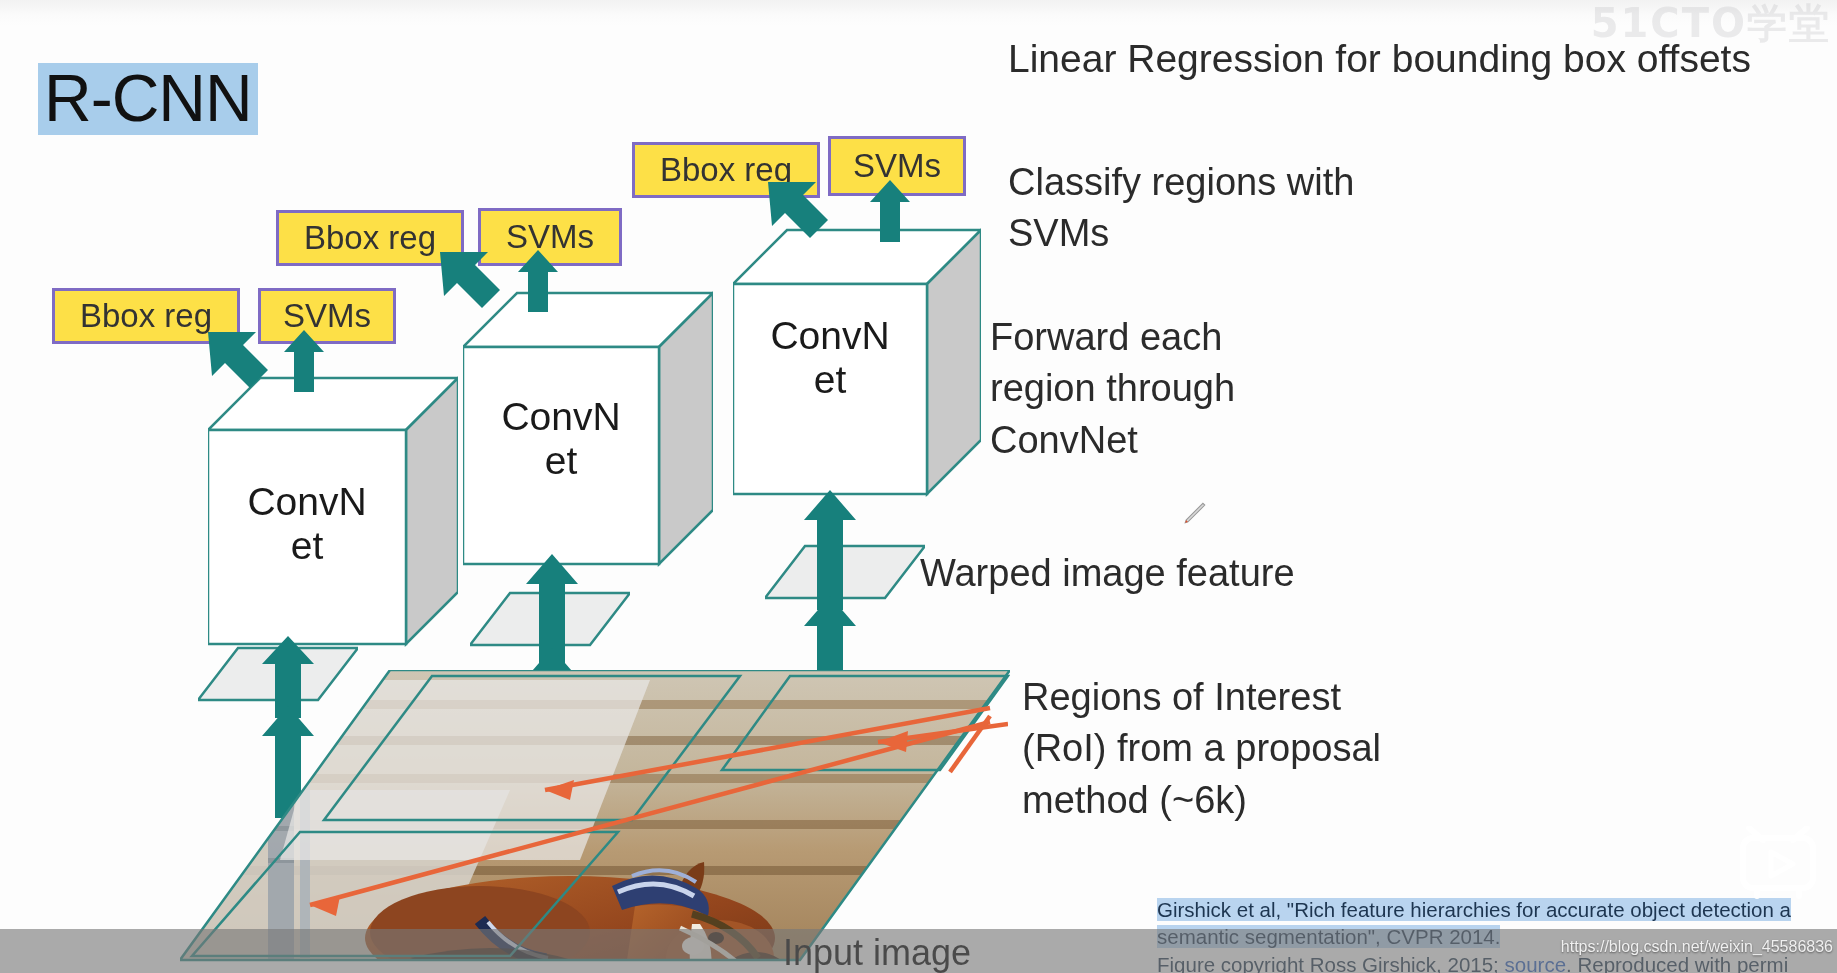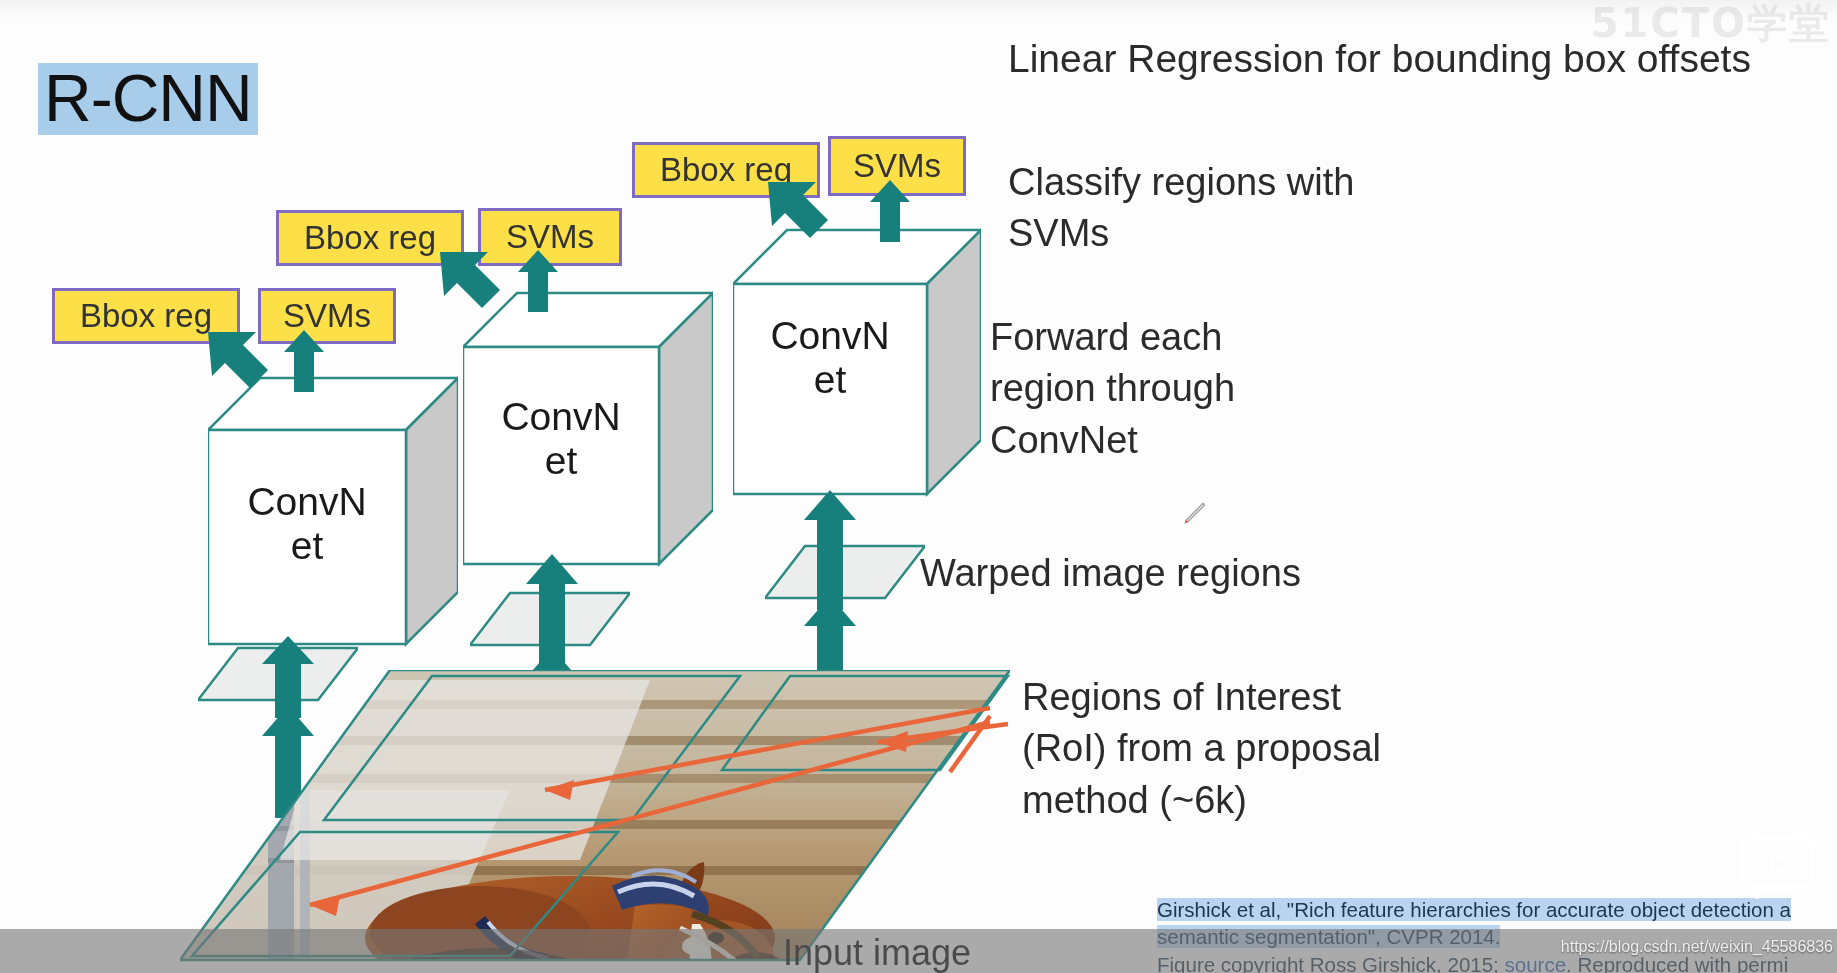--- a/index.html
+++ b/index.html
@@ -77,21 +77,21 @@
   <div class="wm">51CTO学堂</div>
 
   <div class="title">R-CNN</div>
 
   <div class="rtext" id="t-linreg">Linear Regression for bounding box offsets</div>
   <div class="rtext" id="t-classify">Classify regions with
 SVMs</div>
   <div class="rtext" id="t-forward">Forward each
 region through
 ConvNet</div>
-  <div class="rtext" id="t-warped">Warped image regions</div>
+  <div class="rtext" id="t-warped">Warped image feature</div>
   <div class="rtext" id="t-roi">Regions of Interest
 (RoI) from a proposal
 method (~6k)</div>
 
   <svg class="pen" style="left:1182px;top:500px;" viewBox="0 0 24 24">
     <path d="M3 21l2.5-.8L21 4.7 19.3 3 3.8 18.5 3 21z" fill="#d9d9d9" stroke="#9a9a9a" stroke-width="1"></path>
     <path d="M3 21l2.5-.8-1.7-1.7L3 21z" fill="#e0522d"></path>
   </svg>
 
   <div class="pbox" style="left:52px;top:288px;width:188px;height:56px;">

